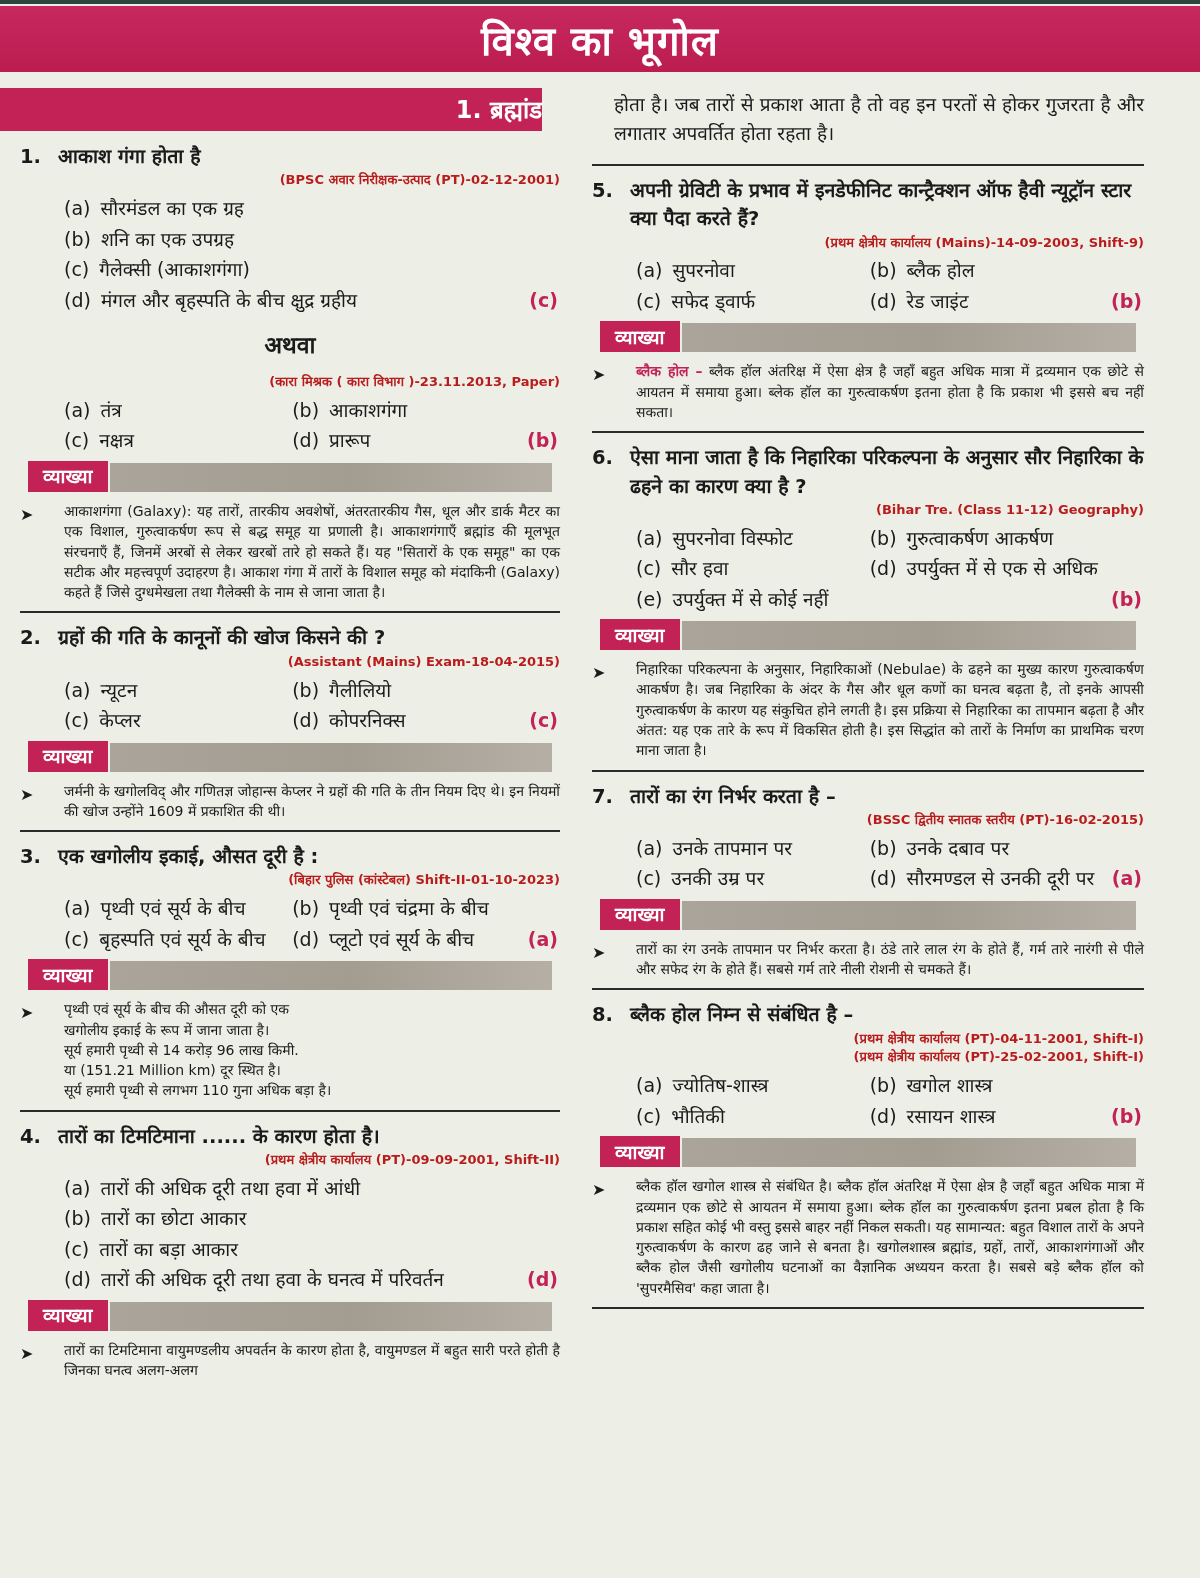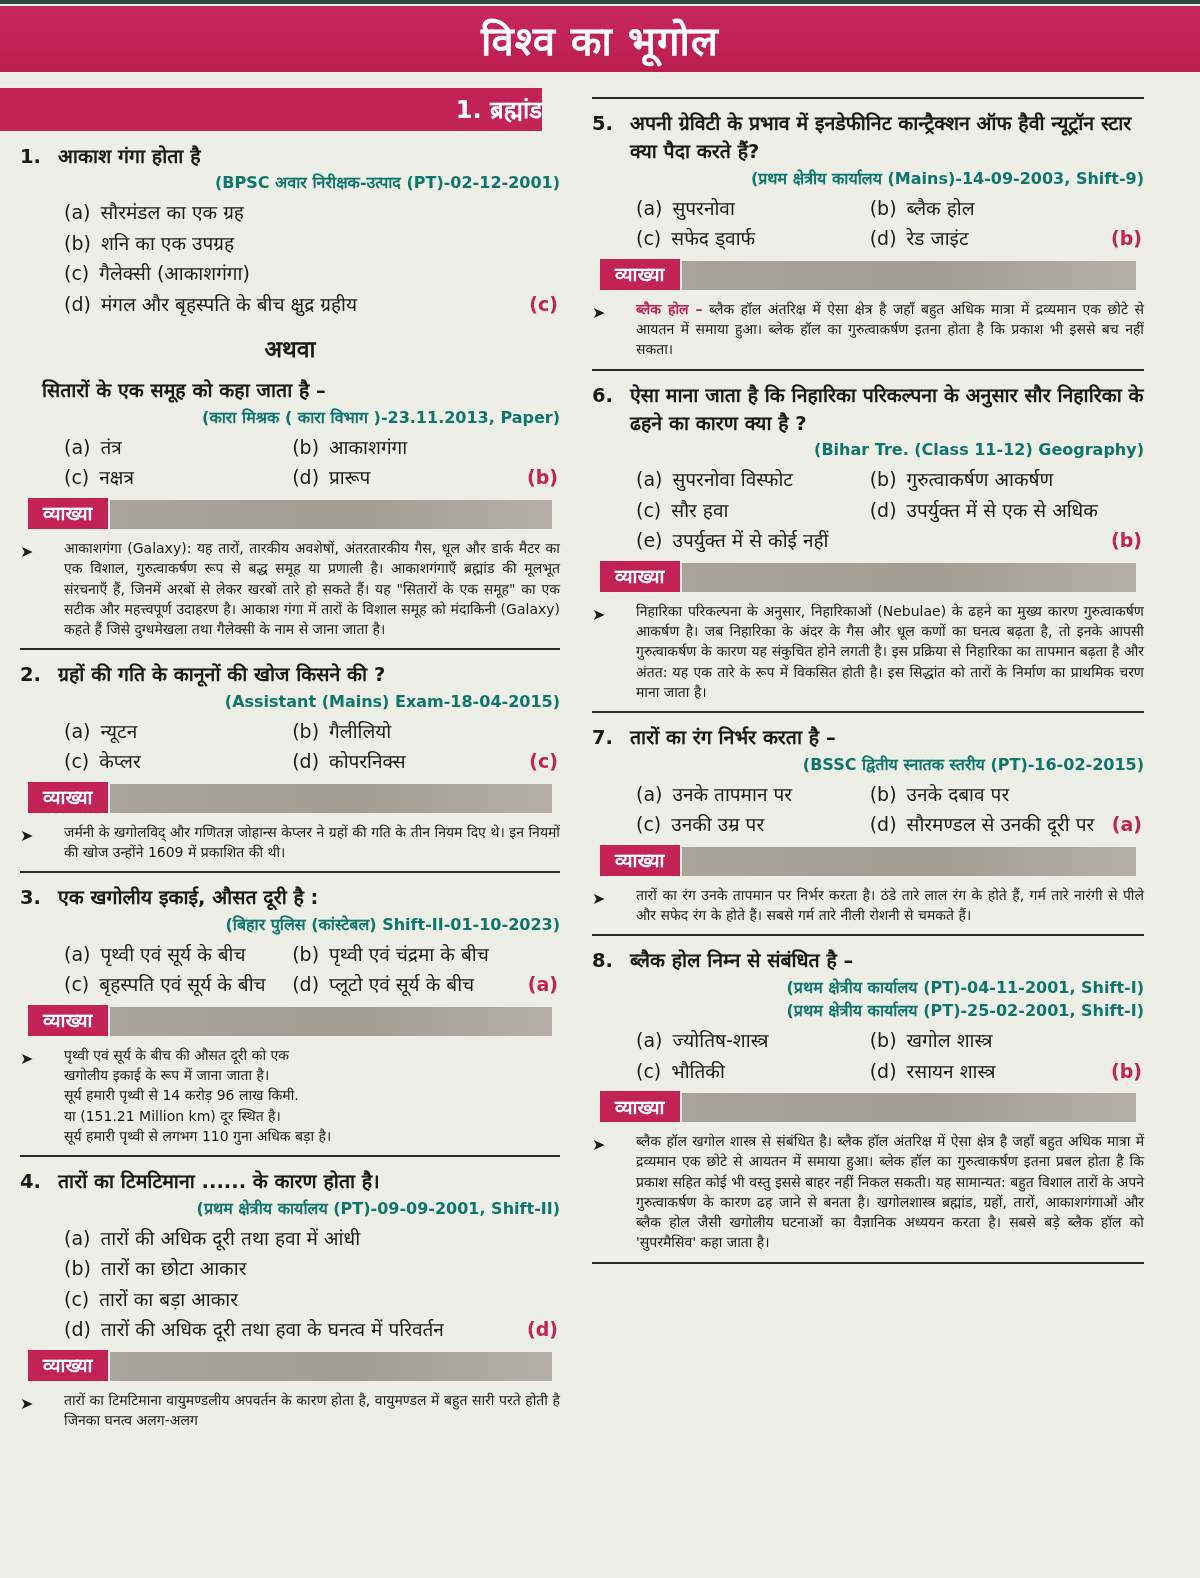--- a/index.html
+++ b/index.html
@@ -13,21 +13,21 @@
   .col{flex:none;}
   .col-left{width:540px;}
   .col-right{width:552px;}
   .section-banner{background:#c32257;color:#fff;font-weight:bold;font-size:24px;text-align:right;
                   padding:4px 0 6px;margin:0 0 12px -20px;width:542px;}
   .q{margin:2px 0 4px;}
   .q-head{display:flex;font-weight:700;font-size:19.5px;line-height:1.45;}
   .q-num{width:38px;flex:none;}
   .q-head.no-num{padding-left:22px;}
   .q-text{flex:1;}
-  .q-src{text-align:right;color:#0f766e;font-weight:700;font-size:16px;line-height:1.45;}
+  .q-src{text-align:right;color:#b91c1c;font-weight:700;font-size:13px;line-height:1.45;}
   .q-opts{margin:3px 0 3px 44px;display:grid;grid-template-columns:100%;}
   .q-opts.cols2{grid-template-columns:46% 54%;}
   .opt{display:flex;font-size:19px;line-height:1.5;padding:1px 2px 1px 0;font-weight:500;}
   .opt-k{margin-right:10px;flex:none;}
   .opt-v{padding-right:6px;}
   .ans{margin-left:auto;color:#c32257;font-weight:700;white-space:nowrap;}
   .opt.span2{grid-column:1 / -1;}
   .alt{text-align:center;font-weight:700;font-size:23px;margin:13px 0;}
   .cont{font-size:19px;line-height:1.5;text-align:justify;padding:2px 0 8px 22px;font-weight:500;}
   .divider{border-top:2.5px solid #2a2a2a;margin:9px 0 11px;}
@@ -74,23 +74,20 @@
               </div>
               <div class="opt">
                 <span class="opt-k">(d)</span>
                 <span class="opt-v">मंगल और बृहस्पति के बीच क्षुद्र ग्रहीय</span>
                 <span class="ans">(c)</span>
               </div>
             </div>
           </div>
           <div class="alt">अथवा</div>
           <div class="q">
-            <div class="q-head no-num">
-              <span class="q-text">सितारों के एक समूह को कहा जाता है –</span>
-            </div>
             <div class="q-src">(कारा मिश्रक ( कारा विभाग )-23.11.2013, Paper)</div>
             <div class="q-opts cols2">
               <div class="opt">
                 <span class="opt-k">(a)</span>
                 <span class="opt-v">तंत्र</span>
               </div>
               <div class="opt">
                 <span class="opt-k">(b)</span>
                 <span class="opt-v">आकाशगंगा</span>
               </div>
@@ -227,20 +224,21 @@
             </div>
             <div class="expl-body">
               <span class="bullet">➤</span>
               <div class="expl-text"><span>तारों का टिमटिमाना वायुमण्डलीय अपवर्तन के कारण होता है, वायुमण्डल में बहुत सारी परते होती है जिनका घनत्व अलग-अलग</span></div>
             </div>
           </div>
         </div>
     </div>
     <div class="col col-right">
       <div>
+          <div class="cont">होता है। जब तारों से प्रकाश आता है तो वह इन परतों से होकर गुजरता है और लगातार अपवर्तित होता रहता है।</div>
           <div class="divider"></div>
           <div class="q">
             <div class="q-head">
               <span class="q-num">5.</span>
               <span class="q-text">अपनी ग्रेविटी के प्रभाव में इनडेफीनिट कान्ट्रैक्शन ऑफ हैवी न्यूट्रॉन स्टार क्या पैदा करते हैं?</span>
             </div>
             <div class="q-src">(प्रथम क्षेत्रीय कार्यालय (Mains)-14-09-2003, Shift-9)</div>
             <div class="q-opts cols2">
               <div class="opt">
                 <span class="opt-k">(a)</span>

